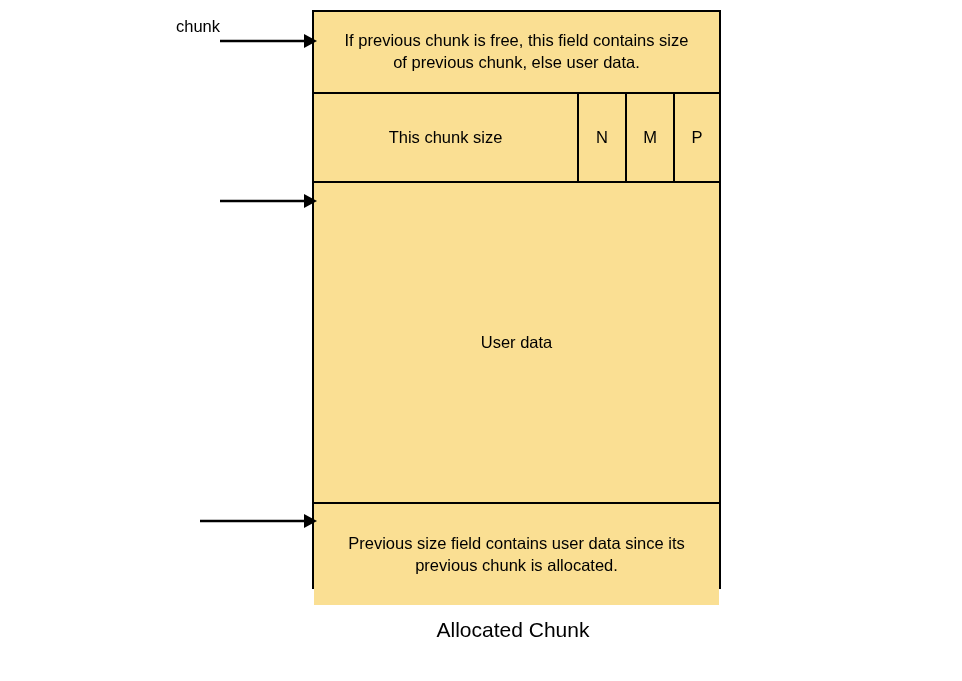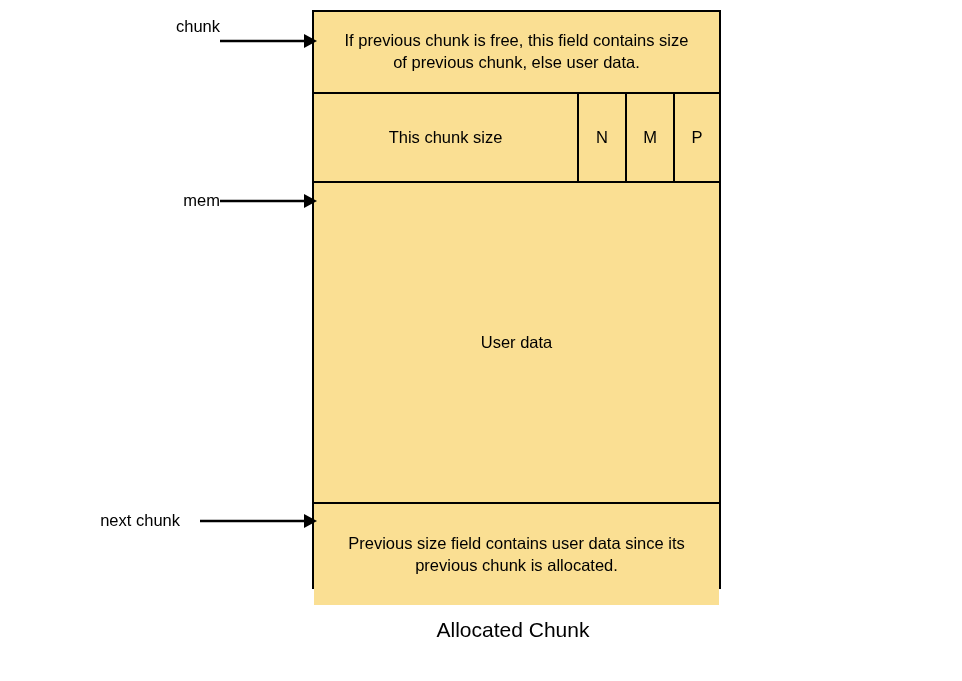--- a/index.html
+++ b/index.html
@@ -175,31 +175,25 @@
   </div>
 
   <div class="pointer ptr-chunk">
     <div class="pointer-label">chunk</div>
   </div>
   <svg class="arrow-svg" style="left:220px; top:32px;" width="98" height="18">
     <line x1="0" y1="9" x2="84" y2="9" stroke="#000000" stroke-width="2.4"></line>
     <polygon points="84,2 97,9 84,16" fill="#000000"></polygon>
   </svg>
 
-  <div class="pointer ptr-mem">
-    <div class="pointer-label">mem</div>
-  </div>
   <svg class="arrow-svg" style="left:220px; top:192px;" width="98" height="18">
     <line x1="0" y1="9" x2="84" y2="9" stroke="#000000" stroke-width="2.4"></line>
     <polygon points="84,2 97,9 84,16" fill="#000000"></polygon>
   </svg>
 
-  <div class="pointer ptr-nextchunk">
-    <div class="pointer-label">next chunk</div>
-  </div>
   <svg class="arrow-svg" style="left:200px; top:512px;" width="118" height="18">
     <line x1="0" y1="9" x2="104" y2="9" stroke="#000000" stroke-width="2.4"></line>
     <polygon points="104,2 117,9 104,16" fill="#000000"></polygon>
   </svg>
 
   <div class="caption">Allocated Chunk</div>
 
 </div>
 
 </body></html>

